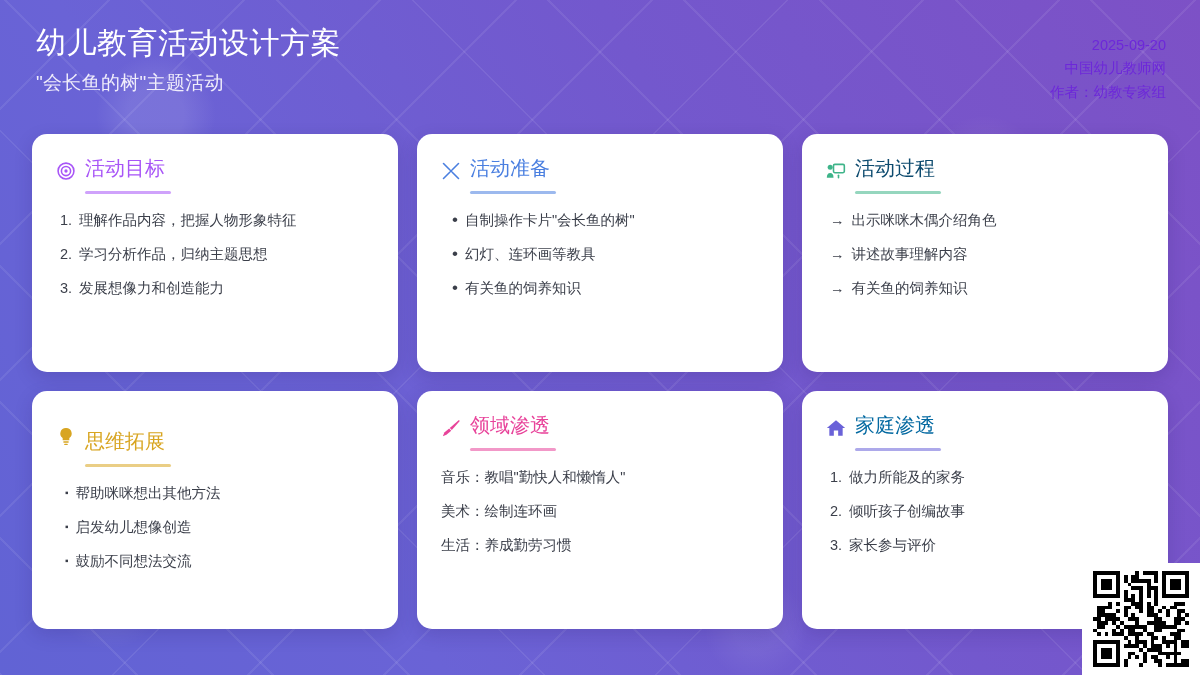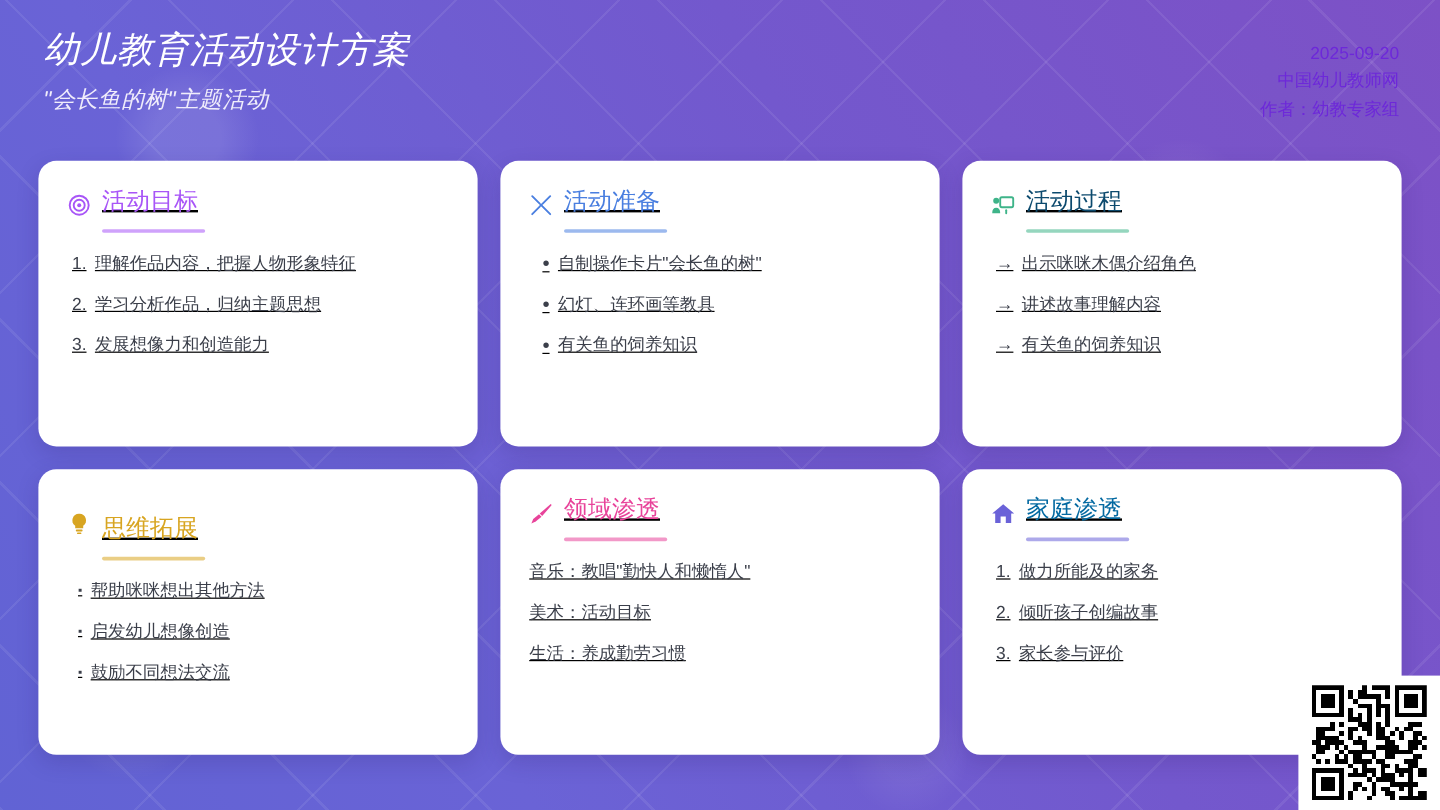--- a/index.html
+++ b/index.html
@@ -25,42 +25,42 @@
       radial-gradient(circle at 9% 88%, rgba(255,255,255,.07) 0 24px, rgba(255,255,255,0) 56px),
       radial-gradient(circle at 63% 93%, rgba(255,255,255,.06) 0 22px, rgba(255,255,255,0) 52px);
   }
 
   
   .header {
     position:absolute; left:0; top:0; width:1200px; height:122px;
     padding: 24px 34px 0 34px;
     display:flex; justify-content:space-between; align-items:flex-start;
   }
-  .h-left { padding-left:2px;font-style:italic; }
+  .h-left { padding-left:2px; }
   .title {
     color:#ffffff; font-size:30px; font-weight:400;
     letter-spacing:.5px; line-height:1.25; white-space:nowrap;
   }
   .subtitle {
     color:#f0edfb; font-size:19px; font-weight:400;
     margin-top:8px; letter-spacing:.3px; white-space:nowrap;
   }
   .meta { text-align:right; padding-top:10px; }
   .meta div {
     color:#6d28d9; font-size:14.5px; line-height:1.62; white-space:nowrap;
   }
 
   
   .grid {
     position:absolute; left:32px; top:134px;
     width:1136px;
     display:grid;
     grid-template-columns: repeat(3, 366px);
     grid-template-rows: 238px 238px;
-    column-gap:19px; row-gap:19px;text-decoration:underline;
+    column-gap:19px; row-gap:19px;
   }
   .card {
     background:#ffffff; border-radius:15px;
     padding:22px 24px 18px 24px;
     box-shadow: 0 6px 18px rgba(40,25,95,.17);
     overflow:hidden;
   }
   .card-head {
     display:flex; align-items:center; gap:9px;
     margin-bottom:6px;
@@ -222,21 +222,21 @@
           <path d="M9.8 12.7 L12.3 15.2 L6.5 20 L2.2 21.8 L4 17.5 Z" fill="#e8439a"></path>
         </svg>
         <div class="card-title" style="color: rgb(232, 67, 154);">领域渗透</div>
       </div>
       <div class="title-rule" style="background: rgb(232, 67, 154); opacity: 0.55; width: 86px;"></div>
       <ul class="items plain">
         <li>
           <span class="txt">音乐：教唱"勤快人和懒惰人"</span>
         </li>
         <li>
-          <span class="txt">美术：活动目标</span>
+          <span class="txt">美术：绘制连环画</span>
         </li>
         <li>
           <span class="txt">生活：养成勤劳习惯</span>
         </li>
       </ul>
     </div>
     <div class="card">
       <div class="card-head">
         <svg class="card-icon" viewBox="0 0 24 24">
           <path d="M12 2.6 L23 12 L20 12 L20 21.4 L14.6 21.4 L14.6 15 L9.4 15 L9.4 21.4 L4 21.4 L4 12 L1 12 Z" fill="#6a62d8"></path>

